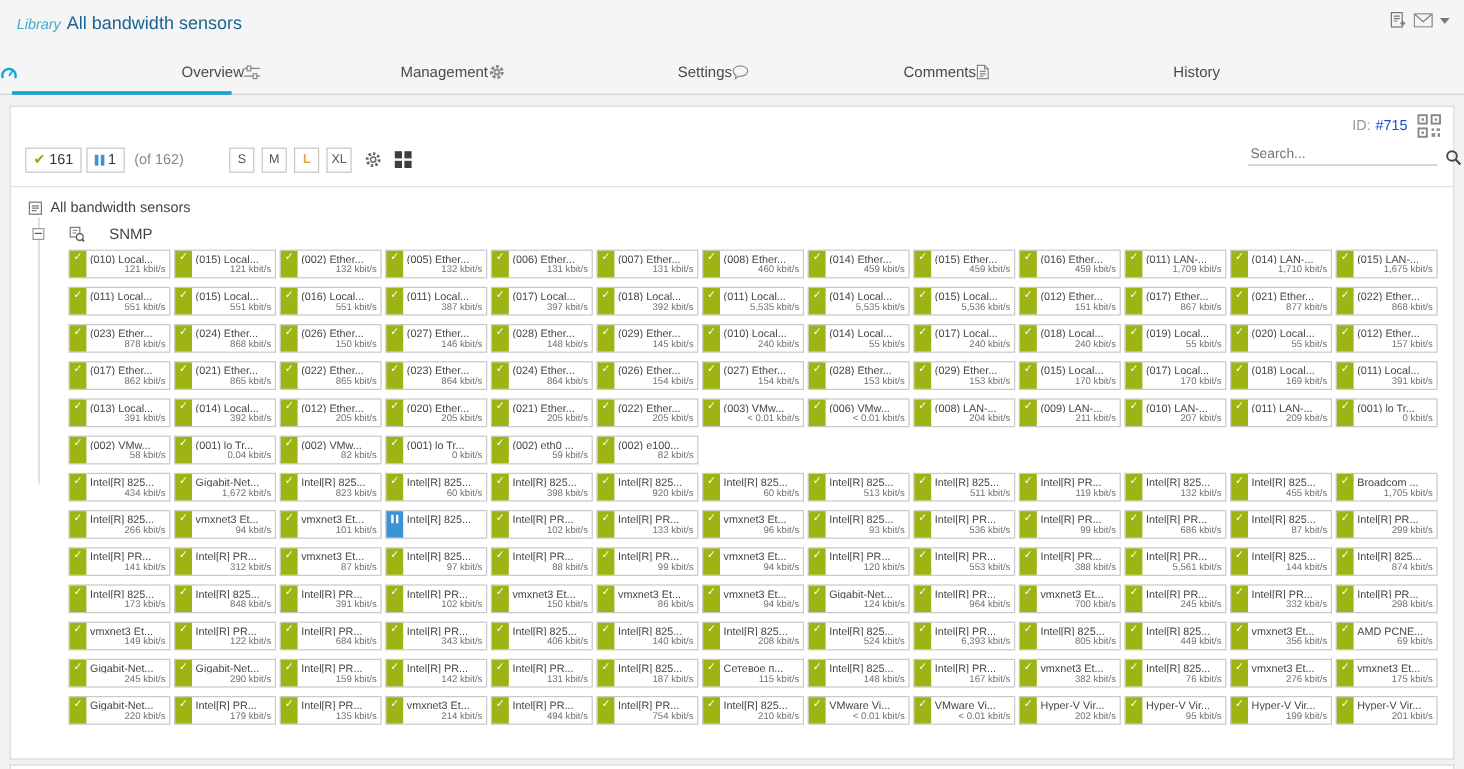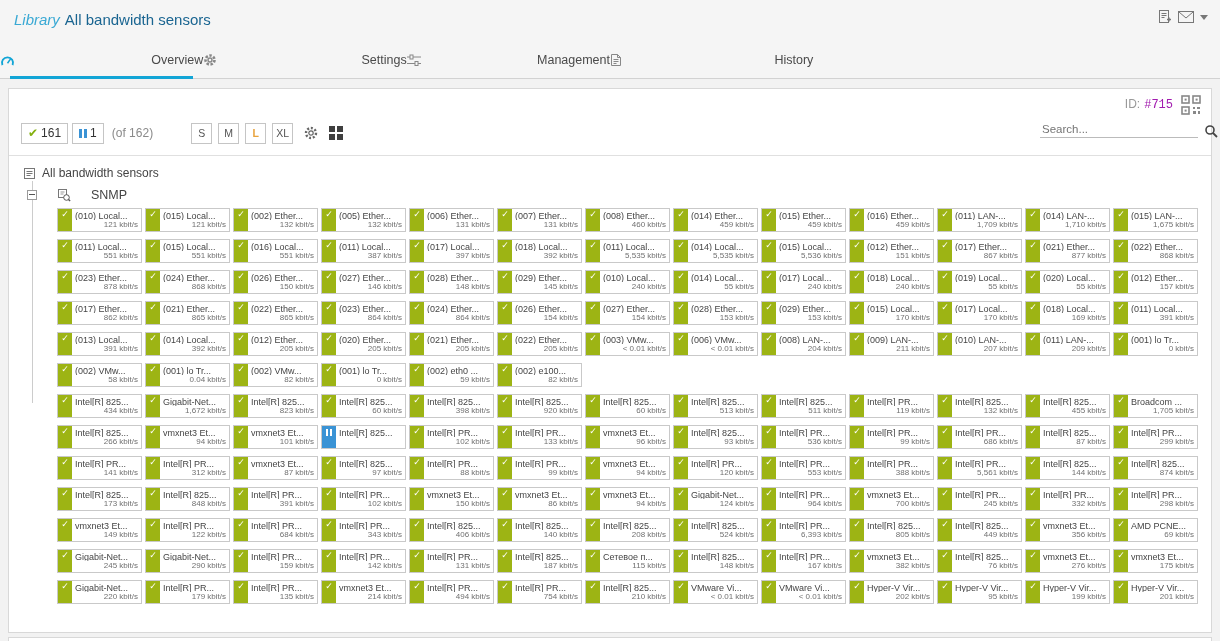--- a/index.html
+++ b/index.html
@@ -2,34 +2,34 @@
 <html style="--up: #9db414; --paused: #3a93d5; --accent: #12a5d6; --active-size: #e8a33d;"><head>
 <meta charset="utf-8">
 <style>
   * { box-sizing: border-box; margin: 0; padding: 0; }
   html,body { width:1220px; height:641px; overflow:hidden;
     font-family:"Liberation Sans","DejaVu Sans",sans-serif; background:#f2f2f2; }
   :root { --accent:#12a5d6; --up:#9db414; --paused:#3a93d5; --active-size:#e8a33d; }
 
   
   .hdr { height:42px; padding:11px 14px 0 14px; position:relative; background:#f5f5f5; }
-  .hdr .lib { font-style:italic; color:#3aa9d4; font-size:15px; }
+  .hdr .lib { font-style:italic; color:#3aa9d4; font-size:12px; }
   .hdr .ttl { color:#1a6591; font-size:15px; margin-left:5px; }
   .hdr-icons { position:absolute; right:12px; top:9px; display:flex; align-items:center; gap:6px; }
 
   
   .tabs { height:37px; display:grid; grid-template-columns:repeat(6,1fr); border-bottom:1px solid #d2d2d2; background:#f5f5f5; }
   .tab { display:flex; align-items:center; justify-content:space-between; gap:7px; font-size:12.5px; color:#4a4a4a; cursor:pointer; position:relative; }
   .tab.active::after { content:""; position:absolute; left:10px; right:10px; bottom:-1px; border-bottom:3px solid var(--accent); }
 
   
   .panel { position:absolute; left:8px; top:88px; width:1204px; height:545px;
     background:#fff; border:1px solid #d8d8d8; padding:8px 12px; }
   .idrow { position:absolute; top:8px; right:38px; font-size:12px; color:#999; }
-  .idrow b { color:#a21caf; font-weight:normal; margin-left:4px;font-family:Liberation Mono, monospace; }
+  .idrow b { color:#1d4ed8; font-weight:normal; margin-left:4px; }
   .qr { position:absolute; top:6px; right:10px; }
 
   .toolbar { display:flex; align-items:center; margin-top:24px; height:24px; }
   .chip { display:flex; align-items:center; gap:3px; border:1px solid #c5c5c5; background:#fff;
     height:21px; padding:0 6px; font-size:12px; color:#333; margin-right:4px; cursor:pointer; }
   .chip .ck { color:#84b00f; font-weight:bold; font-size:12px; }
   .pbars { width:8px; height:9px; border-left:3px solid var(--paused); border-right:3px solid var(--paused); }
   .ofl { font-size:12px; color:#8a8a8a; margin:0 0 0 4px; }
   .sizes { display:flex; gap:6px; margin-left:38px; }
   .szbtn { width:21px; height:21px; border:1px solid #c5c5c5; background:#fff; font-size:10.5px;
@@ -100,36 +100,44 @@
     <span>
         <svg width="15" height="13" viewBox="0 0 16 14">
           <path d="M2.5 12A6 6 0 1 1 13.5 12" fill="none" stroke="#12a5d6" stroke-width="2"></path>
           <path d="M8 10L11.5 5" stroke="#12a5d6" stroke-width="1.6"></path>
         </svg>
       </span>
     <span>Overview</span>
   </div>
   <div class="tab">
     <span>
+        <svg width="14" height="13" viewBox="0 0 14 13">
+          <path d="M0 3h14M0 9.5h14" stroke="#888"></path>
+          <rect x="3" y="1" width="3" height="4" fill="#f5f5f5" stroke="#888"></rect>
+          <rect x="8" y="7.5" width="3" height="4" fill="#f5f5f5" stroke="#888"></rect>
+        </svg>
+      </span>
+    <span>Management</span>
+  </div>
+  <div class="tab">
+    <span>
         <svg width="14" height="14" viewBox="0 0 14 14">
           <circle cx="7" cy="7" r="4.5" fill="none" stroke="#888" stroke-width="2.6" stroke-dasharray="2.4 1.6"></circle>
           <circle cx="7" cy="7" r="2" fill="none" stroke="#888" stroke-width="1.4"></circle>
         </svg>
       </span>
     <span>Settings</span>
   </div>
   <div class="tab">
     <span>
-        <svg width="14" height="13" viewBox="0 0 14 13">
-          <path d="M0 3h14M0 9.5h14" stroke="#888"></path>
-          <rect x="3" y="1" width="3" height="4" fill="#f5f5f5" stroke="#888"></rect>
-          <rect x="8" y="7.5" width="3" height="4" fill="#f5f5f5" stroke="#888"></rect>
+        <svg width="14" height="13" viewBox="0 0 15 14">
+          <path d="M7.5 1C3.9 1 1 3 1 5.6c0 1.5 1 2.8 2.5 3.7L3 12.5l3-2.3c.5.1 1 .1 1.5.1 3.6 0 6.5-2 6.5-4.7S11.1 1 7.5 1z" fill="none" stroke="#888"></path>
         </svg>
       </span>
-    <span>Management</span>
+    <span>Comments</span>
   </div>
   <div class="tab">
     <span>
         <svg width="12" height="14" viewBox="0 0 12 14">
           <path d="M1.5 1.5h6l3 3v8h-9z" fill="none" stroke="#888"></path>
           <path d="M7.5 1.5v3h3" fill="none" stroke="#888"></path>
           <path d="M3.5 6.5h5M3.5 8.5h5M3.5 10.5h3" stroke="#888"></path>
         </svg>
       </span>
     <span>History</span>

